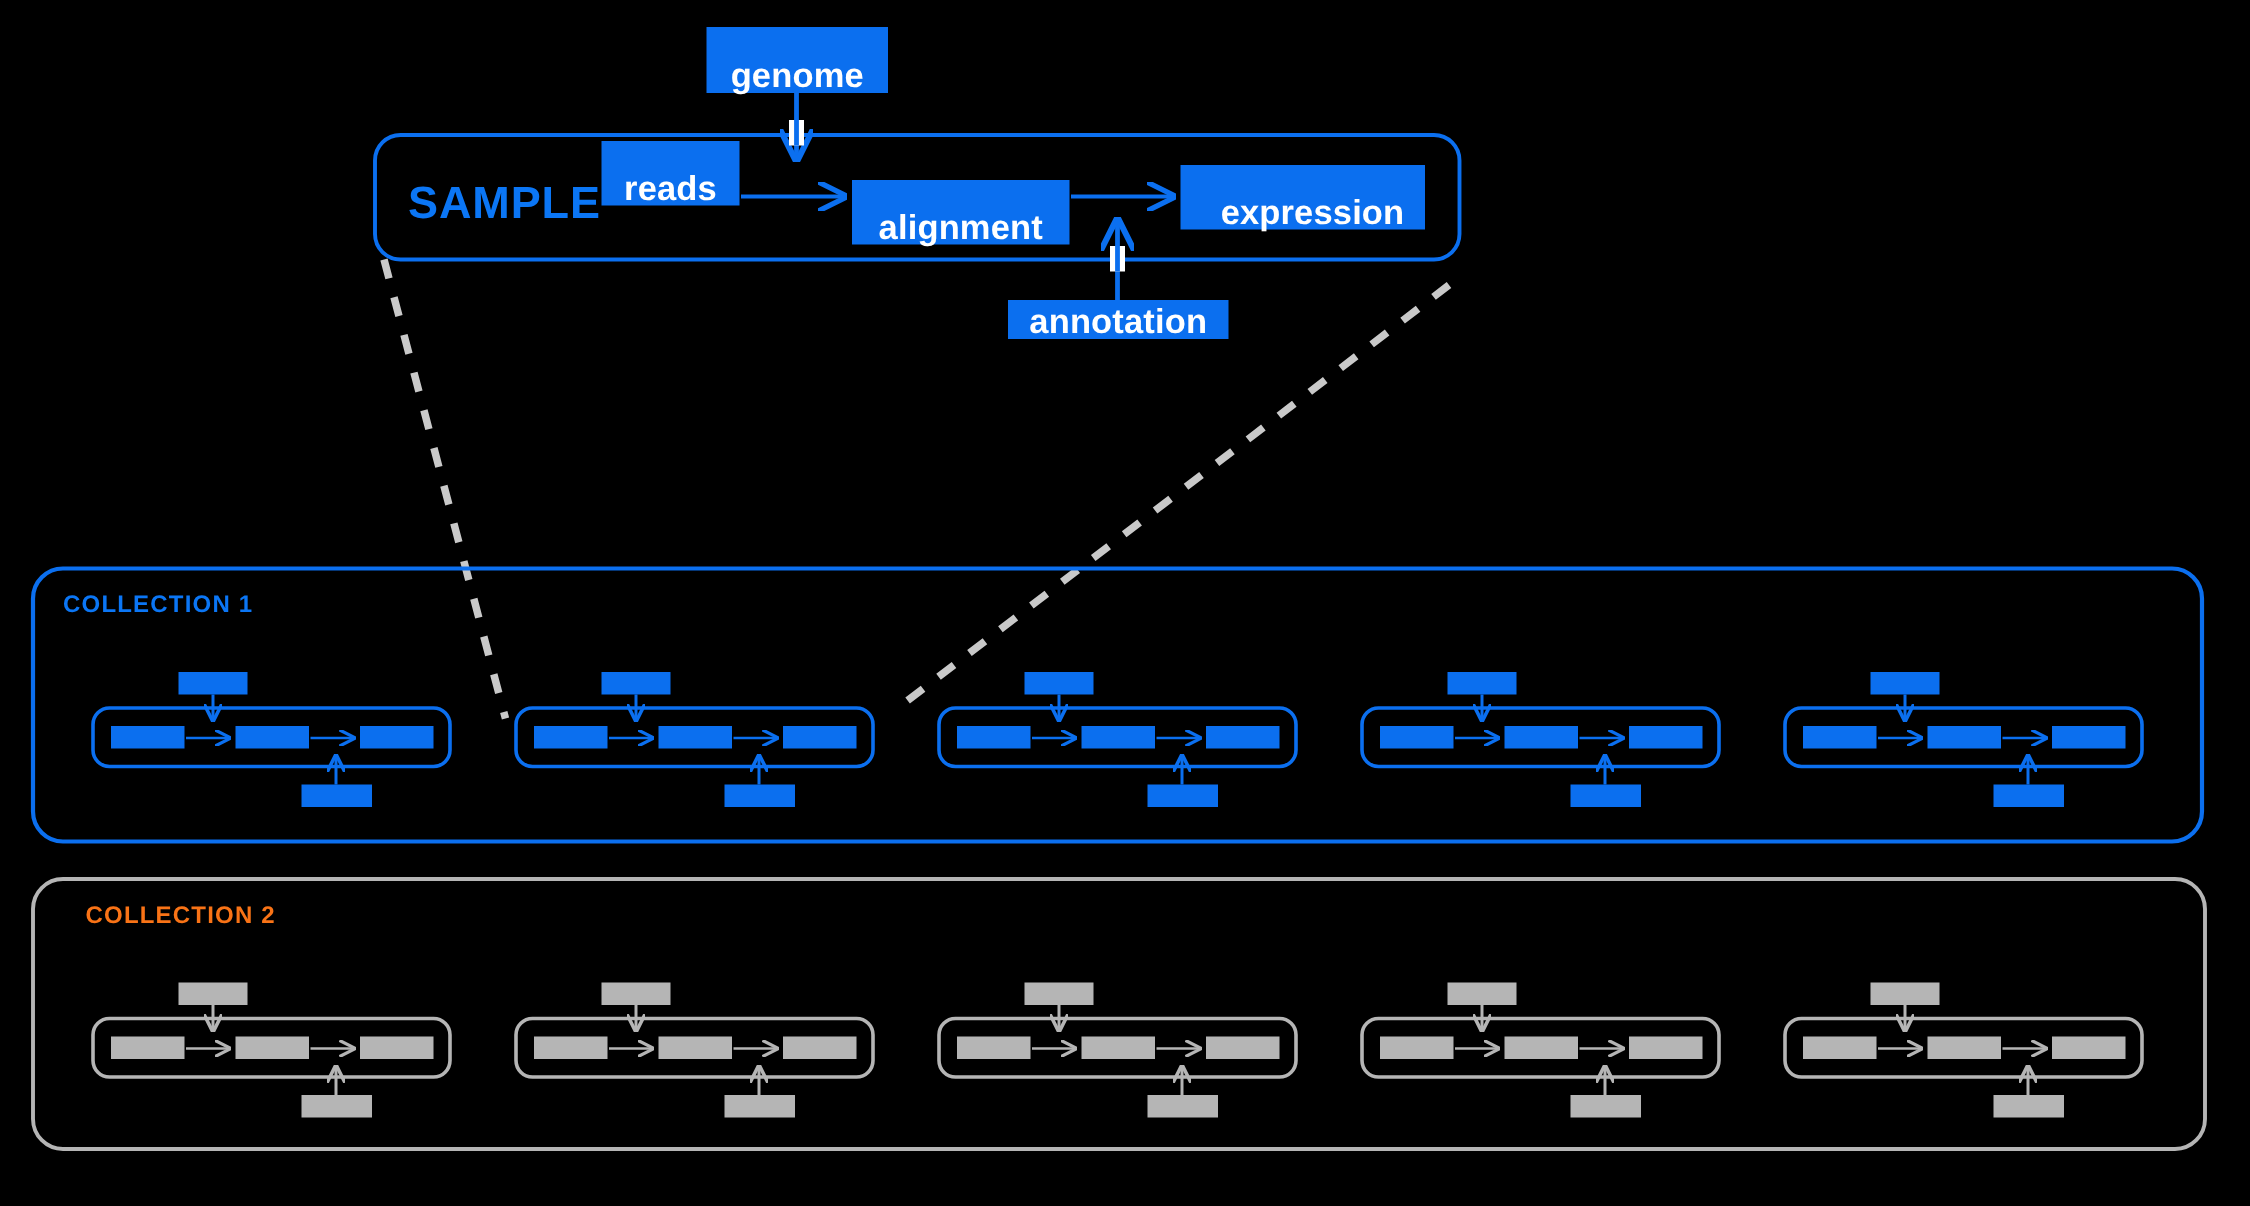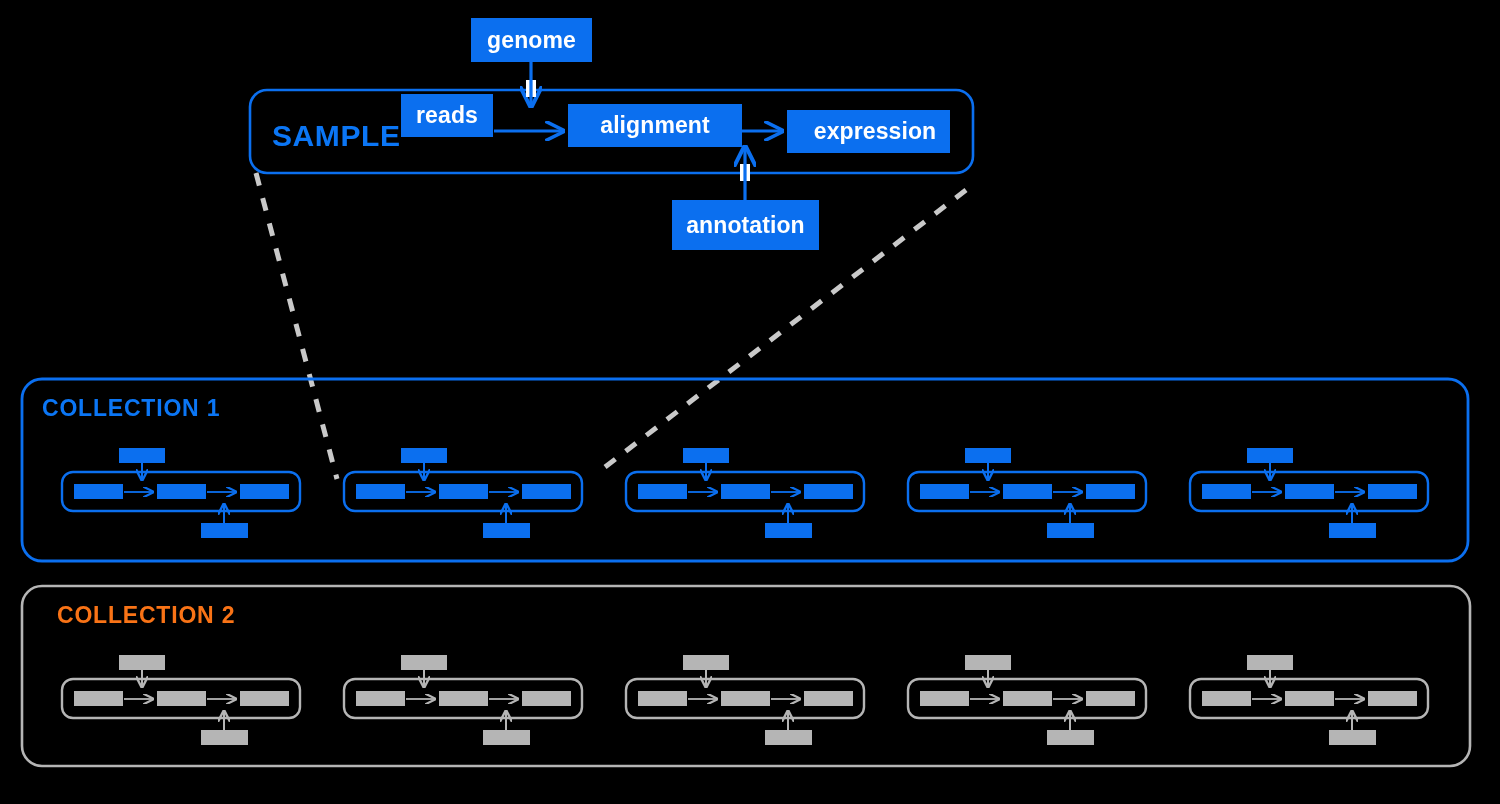--- a/index.html
+++ b/index.html
@@ -21,42 +21,42 @@
     position: absolute;
     left: 0;
     top: 0;
     width: 1500px;
     height: 804px;
   }
   
   .node {
     position: absolute;
     display: flex;
-    align-items: center;
+    align-items: flex-end;
     justify-content: center;
     color: #ffffff;
     font-weight: bold;
     font-size: 23px;
     letter-spacing: 0.1px;
     line-height: 1;
     white-space: nowrap;
   }
   .node.blue { background: #0B6FEF; }
   .sample-label {
     position: absolute;
     color: #0B76F5;
     font-weight: bold;
     font-size: 30px;
     letter-spacing: 0.6px;
     white-space: nowrap;
   }
   .collection-label {
     position: absolute;
     font-weight: bold;
-    font-size: 23px;
+    font-size: 16px;
     letter-spacing: 0.8px;
     white-space: nowrap;
   }
   .collection-label.blue { color: #0B76F5; }
   .collection-label.grey { color: #f97316; margin-left: 15px; }
 </style>
 </head>
 <body>
 
 <div id="canvas">
@@ -225,29 +225,29 @@
   <div class="node blue" style="left:471px; top:18px; width:121px; height:44px;">
     <span>genome</span>
   </div>
 
   <div class="sample-label" style="left:272px; top:119px;">SAMPLE</div>
 
   <div class="node blue" style="left:401px; top:94px; width:92px; height:43px;">
     <span>reads</span>
   </div>
 
-  <div class="node blue" style="left:568px; top:104px; width:174px; height:43px;">
+  <div class="node blue" style="left:568px; top:120px; width:145px; height:43px;">
     <span>alignment</span>
   </div>
 
   <div class="node blue" style="left:787px; top:110px; width:150px; height:43px;padding-left:13px;">
     <span>expression</span>
   </div>
 
-  <div class="node blue" style="left:672px; top:200px; width:147px; height:50px;">
+  <div class="node blue" style="left:672px; top:200px; width:147px; height:26px;">
     <span>annotation</span>
   </div>
 
   <div class="collection-label blue" style="left:42px; top:395px;">COLLECTION 1</div>
 
   <div class="collection-label grey" style="left:42px; top:602px;">COLLECTION 2</div>
 
 </div>
 
 </body></html>

